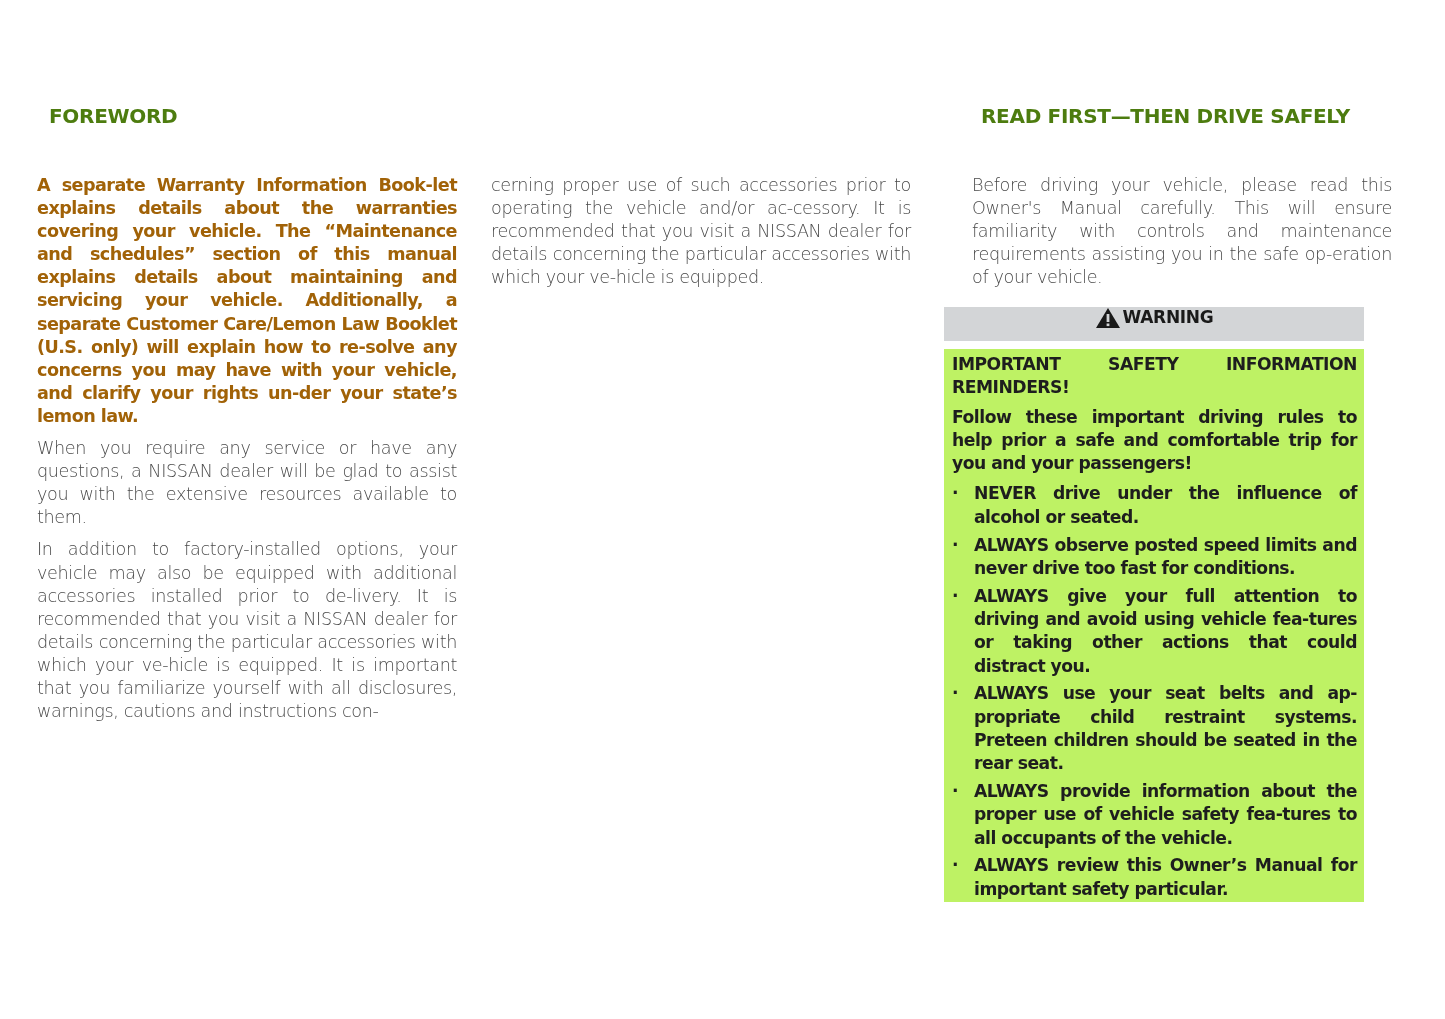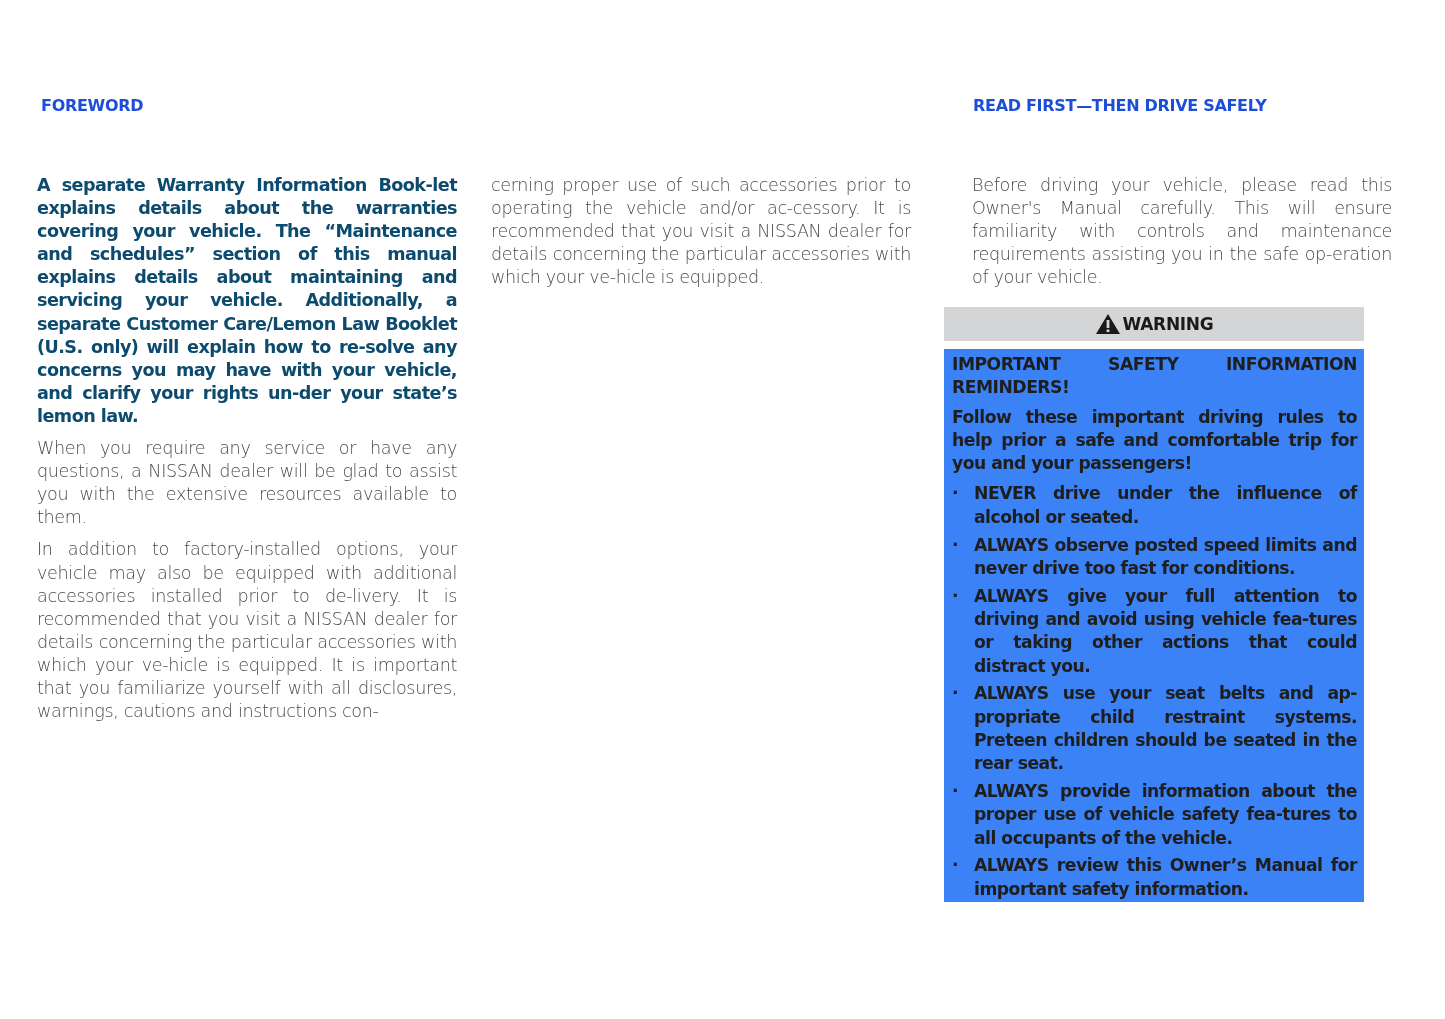--- a/index.html
+++ b/index.html
@@ -1,29 +1,29 @@
 <!DOCTYPE html>
 <html><head>
   <meta charset="utf-8">
   <style>
     html, body { margin: 0; padding: 0; background: #ffffff; }
     body { width: 1445px; height: 1019px; position: relative; overflow: hidden;
            font-family: "DejaVu Sans", "Liberation Sans", sans-serif; color: #3a3a3a; }
     .heading { position: absolute; top: 92px; font-family: "DejaVu Sans", sans-serif;
-               font-weight: bold; font-size: 16px; color: #1d4ed8; letter-spacing: -0.3px; margin: 4px; }
+               font-weight: bold; font-size: 20px; color: #4d7c0f; letter-spacing: -0.3px; margin: 12px; }
     .col { position: absolute; width: 420px; }
     .p { margin: 0 0 9px 0; font-size: 17.6px; line-height: 23.1px; text-align: justify;
          font-weight: 300; color: #4a4a4a; letter-spacing: -0.35px; hyphens: manual; }
-    .p.bold { font-weight: bold; color: #0c4a6e; letter-spacing: -0.55px; }
+    .p.bold { font-weight: bold; color: #a16207; letter-spacing: -0.55px; }
     .warn-head { position: absolute; left: 944px; top: 307px; width: 420px; height: 34px;
-                 background: #d3d5d7; display: flex; align-items: center; justify-content: center;
+                 background: #d3d5d7; display: flex; justify-content: center;
                  font-weight: bold; font-size: 17px; color: #1a1a1a; letter-spacing: -0.3px; }
     .warn-head svg { width: 26px; height: 22px; margin-right: 2px; }
     .warn-body { position: absolute; left: 944px; top: 349px; width: 420px; height: 553px;
-                 background: #3b82f6; box-sizing: border-box; padding: 4px 7px 0 8px; }
+                 background: #bef264; box-sizing: border-box; padding: 4px 7px 0 8px; }
     .wb { margin: 0 0 7px 0; font-size: 17.2px; line-height: 23.1px; font-weight: bold;
           color: #1e1e1e; text-align: justify; letter-spacing: -0.5px; }
     .wb.title { margin-bottom: 7px; text-align-last: left; }
     .bullets { list-style: none; margin: 0; padding: 0; }
     .bullets li { position: relative; padding-left: 22px; margin: 0 0 4.5px 0; font-size: 17.2px;
                   line-height: 23.3px; font-weight: bold; color: #1e1e1e; text-align: justify;
                   letter-spacing: -0.5px; }
     .bullets li .dot { position: absolute; left: 0; top: 0; }
   </style>
 </head>
@@ -58,15 +58,15 @@
 
 <div class="warn-body">
   <p class="wb title">IMPORTANT SAFETY INFORMATION REMINDERS!</p>
   <p class="wb">Follow these important driving rules to help prior a safe and comfortable trip for you and your passengers!</p>
   <ul class="bullets">
     <li><span class="dot">·</span><span>NEVER drive under the influence of alcohol or seated.</span></li>
     <li><span class="dot">·</span><span>ALWAYS observe posted speed limits and never drive too fast for conditions.</span></li>
     <li><span class="dot">·</span><span>ALWAYS give your full attention to driving and avoid using vehicle fea-tures or taking other actions that could distract you.</span></li>
     <li><span class="dot">·</span><span>ALWAYS use your seat belts and ap-propriate child restraint systems. Preteen children should be seated in the rear seat.</span></li>
     <li><span class="dot">·</span><span>ALWAYS provide information about the proper use of vehicle safety fea-tures to all occupants of the vehicle.</span></li>
-    <li><span class="dot">·</span><span>ALWAYS review this Owner’s Manual for important safety information.</span></li>
+    <li><span class="dot">·</span><span>ALWAYS review this Owner’s Manual for important safety particular.</span></li>
   </ul>
 </div>
 
 </body></html>

